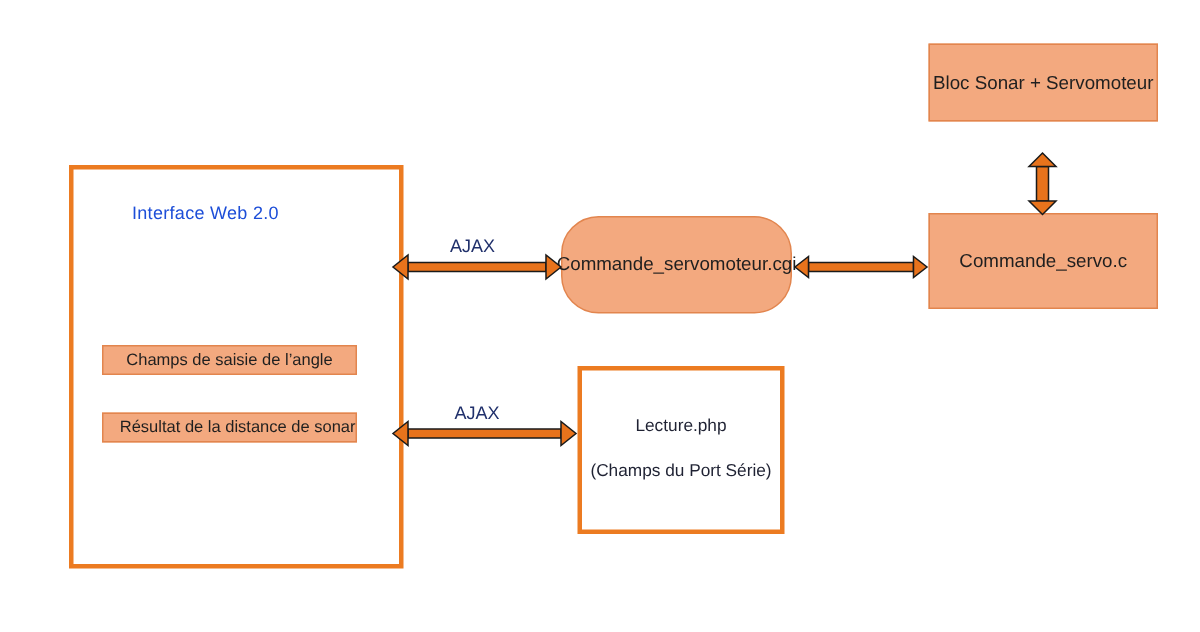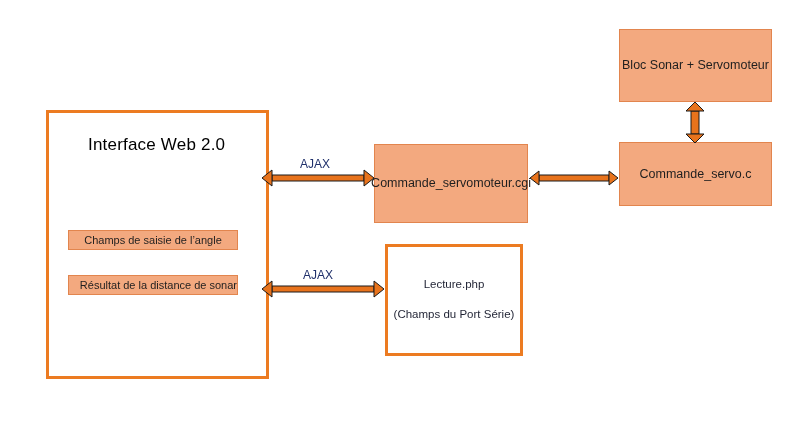--- a/index.html
+++ b/index.html
@@ -45,22 +45,22 @@
     background: #ffffff;
     border: 3px solid #EC7B21;
     font-size: 11.5px;
     color: #1f2233;
   }
   .outline-box .line2 {
     margin-top: 14px;
   }
   .title-text {
     position: absolute;
-    font-size: 17px;
-    color: #000000;
+    font-size: 12px;
+    color: #1d4ed8;
     white-space: nowrap;
     letter-spacing: 0.2px;
   }
   
   .pill {
     position: absolute;
     box-sizing: border-box;
     background: #F3A97F;
     border: 1.3px solid #E2854E;
     display: flex;
@@ -93,34 +93,34 @@
   <div class="title-text" style="left:88px; top:135px;">Interface Web 2.0</div>
 
   <div class="pill" style="left:68px; top:230px; width:170px; height:20px;align-items:center;">
     <span>Champs de saisie de l’angle</span>
   </div>
 
   <div class="pill" style="left:68px; top:275px; width:170px; height:20px;justify-content:flex-end;">
     <span>Résultat de la distance de sonar</span>
   </div>
 
-  <div class="box proc" style="left:374px; top:144px; width:154px; height:79px;">
+  <div class="box proc" style="left:374px; top:144px; width:154px; height:65px;border-radius:25px;">
     <span>Commande_servomoteur.cgi</span>
   </div>
 
   <div class="box outline-box" style="left:385px; top:244px; width:138px; height:112px;">
     <span class="line1">Lecture.php</span>
     <span class="line2">(Champs du Port Série)</span>
   </div>
 
   <div class="box proc" style="left:619px; top:142px; width:153px; height:64px;">
     <span>Commande_servo.c</span>
   </div>
 
-  <div class="box proc" style="left:619px; top:29px; width:153px; height:73px;">
+  <div class="box proc" style="left:619px; top:29px; width:153px; height:52px;">
     <span>Bloc Sonar + Servomoteur</span>
   </div>
 
   <div class="arrow-label" style="left:300px; top:157px;">AJAX</div>
 
   <svg class="arrow-svg" style="left:262px; top:168px;" width="112" height="20" viewBox="0 0 112 20">
     <rect x="10" y="7" width="92" height="6" fill="#E8731C" stroke="#1a1a1a" stroke-width="1"></rect>
     <polygon points="10,2 10,18 0,10" fill="#E8731C" stroke="#1a1a1a" stroke-width="1"></polygon>
     <polygon points="102,2 102,18 112,10" fill="#E8731C" stroke="#1a1a1a" stroke-width="1"></polygon>
   </svg>

